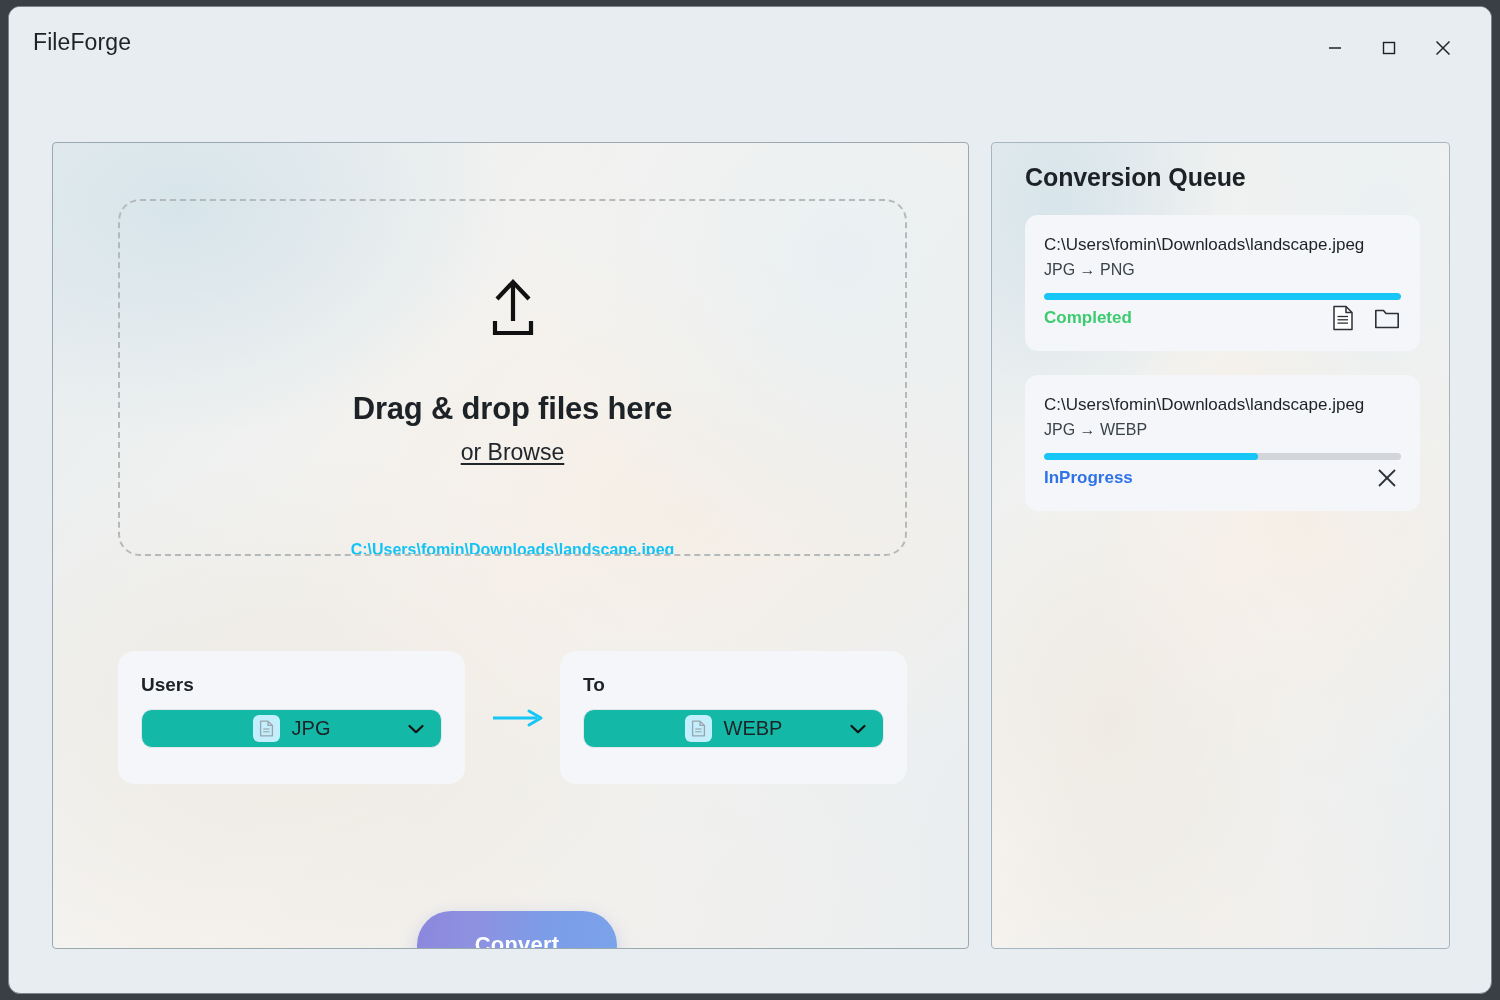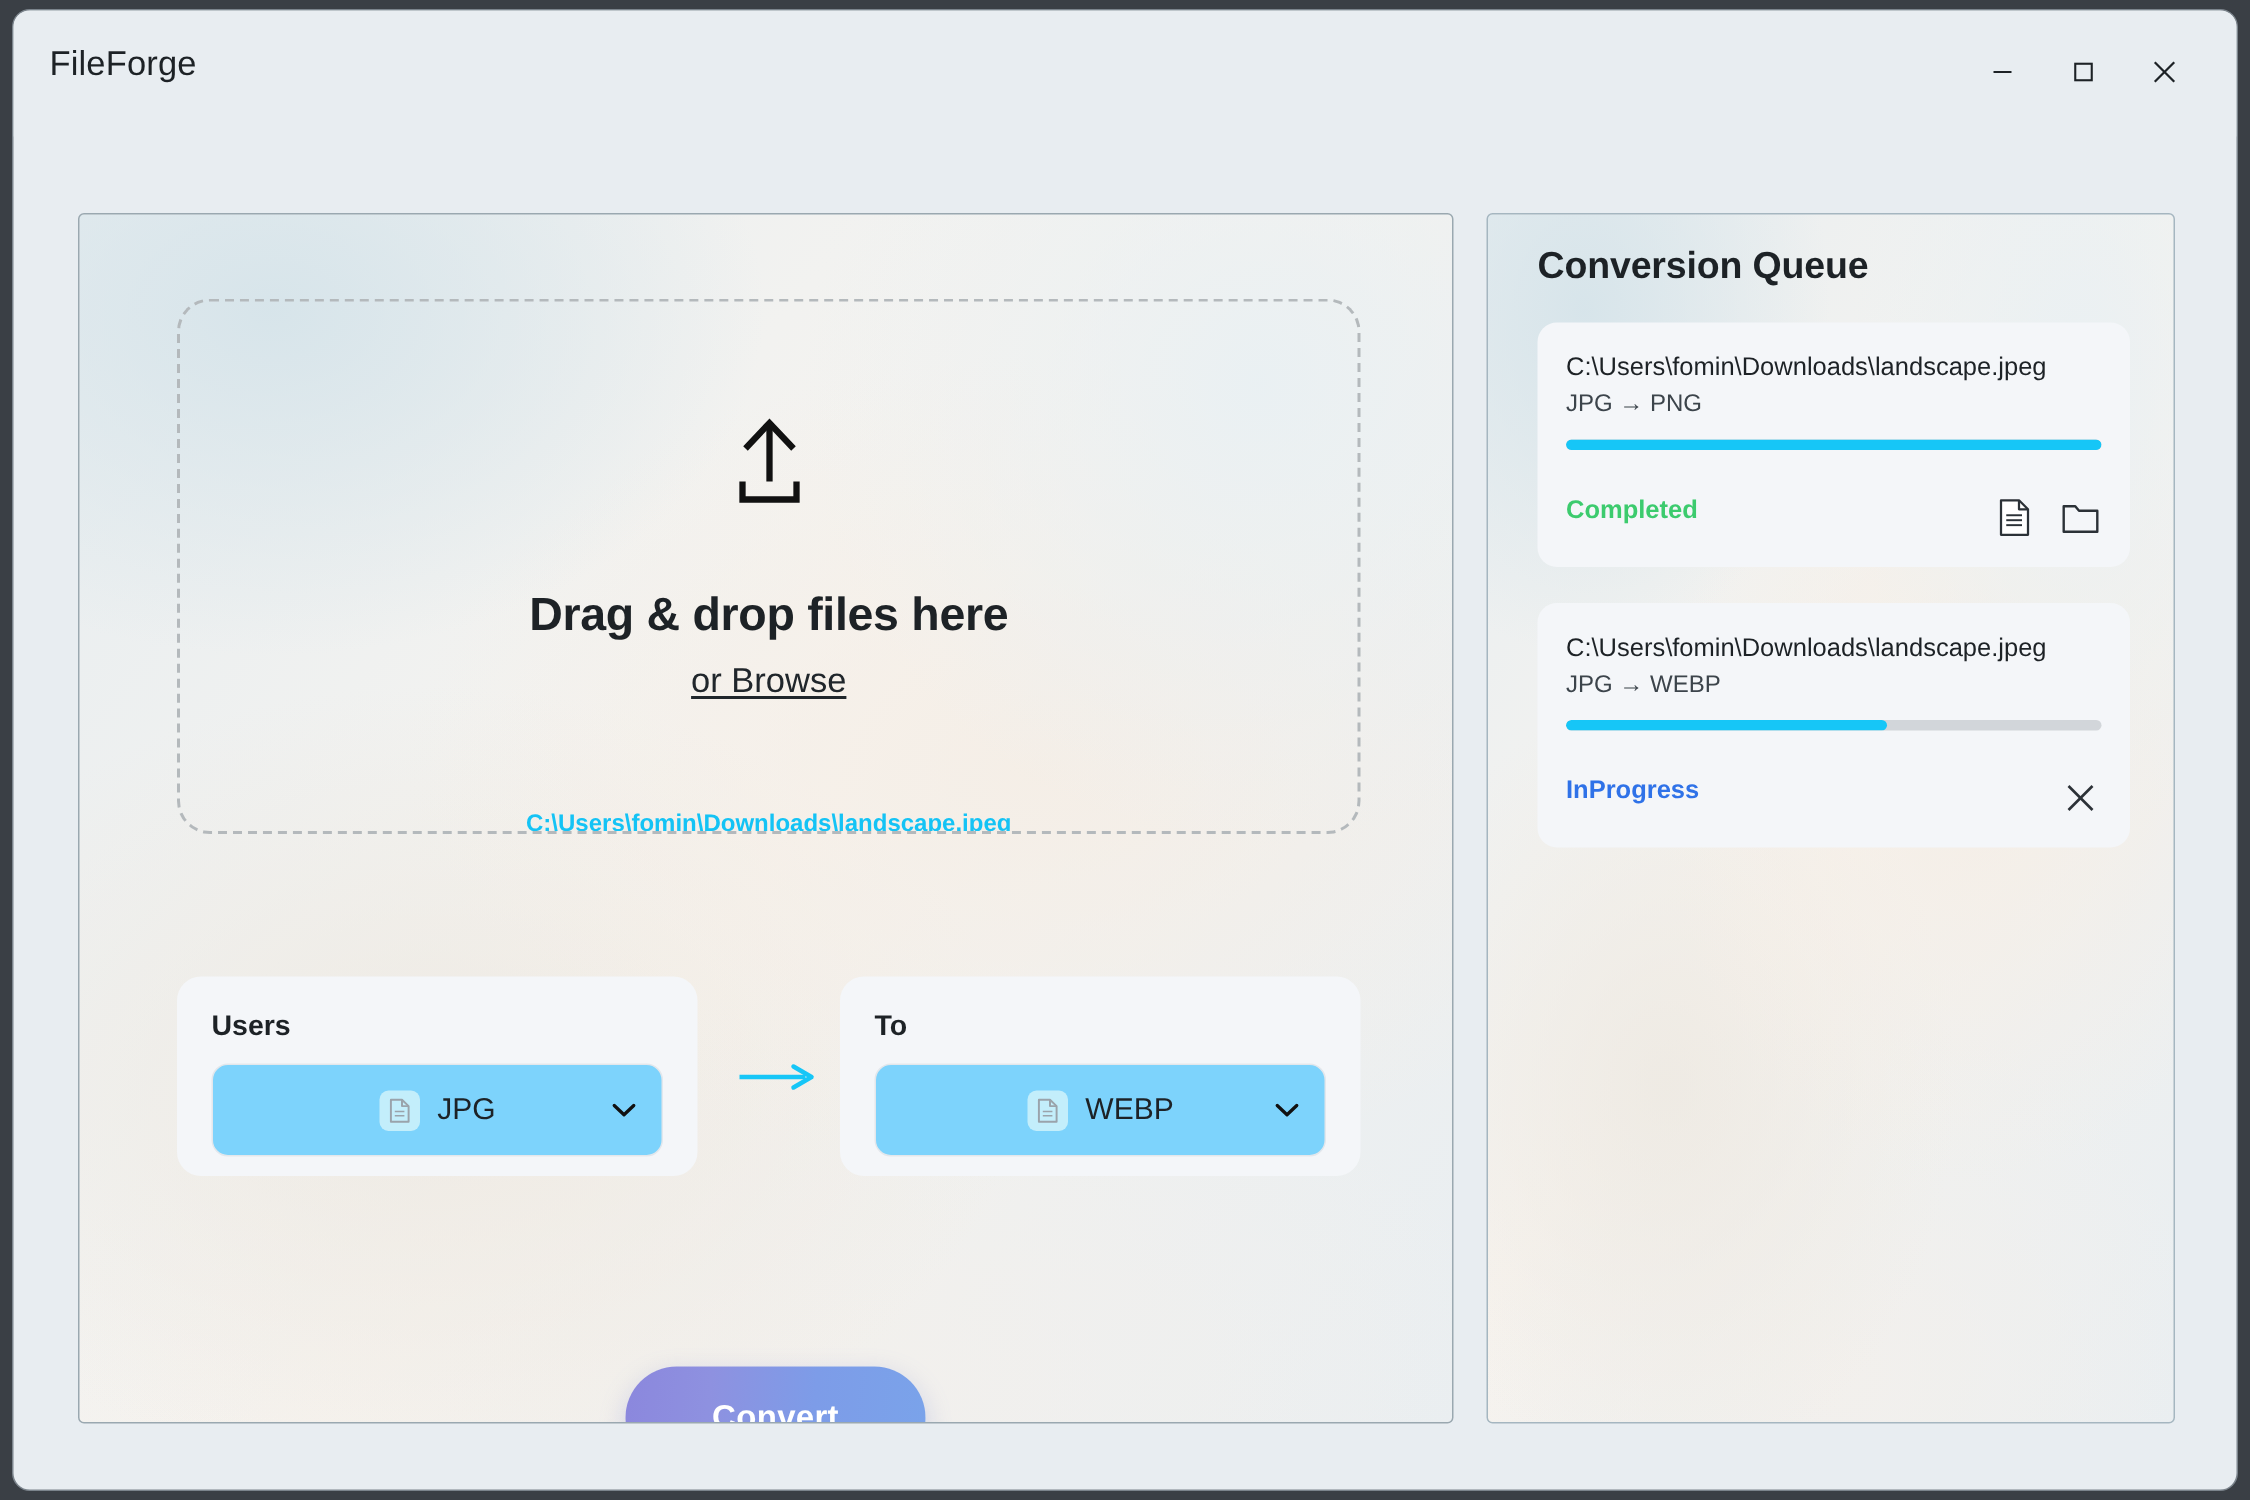--- a/index.html
+++ b/index.html
@@ -153,22 +153,22 @@
     position: absolute;
     left: 23px; top: 23px;
     font-size: 19px;
     font-weight: 700;
     color: #1d2226;
   }
 
   .format-select {
     position: absolute;
     left: 23px; top: 58px;
-    width: 301px; height: 62px;
-    background: #7dd3fc;
+    width: 301px; height: 39px;
+    background: #14b8a6;
     border: 1px solid #e3e7ec;
     border-radius: 11px;
     display: flex;
     align-items: center;
     justify-content: center;
     cursor: pointer;
   }
 
   .file-badge {
     width: 27px; height: 27px;
@@ -264,23 +264,24 @@
     overflow: hidden;
   }
 
   .progress-fill {
     height: 100%;
     background: #16c6f7;
     border-radius: 4px;
   }
 
   .queue-footer {
-    margin-top: 30px;
+    margin-top: 3px;
     height: 30px;
     display: flex;
+    align-items: center;
     justify-content: space-between;
   }
 
   .queue-status {
     font-size: 17px;
     font-weight: 700;
   }
   .status-completed  { color: #3ccb6e; }
   .status-inprogress { color: #2f72e8; }
 

